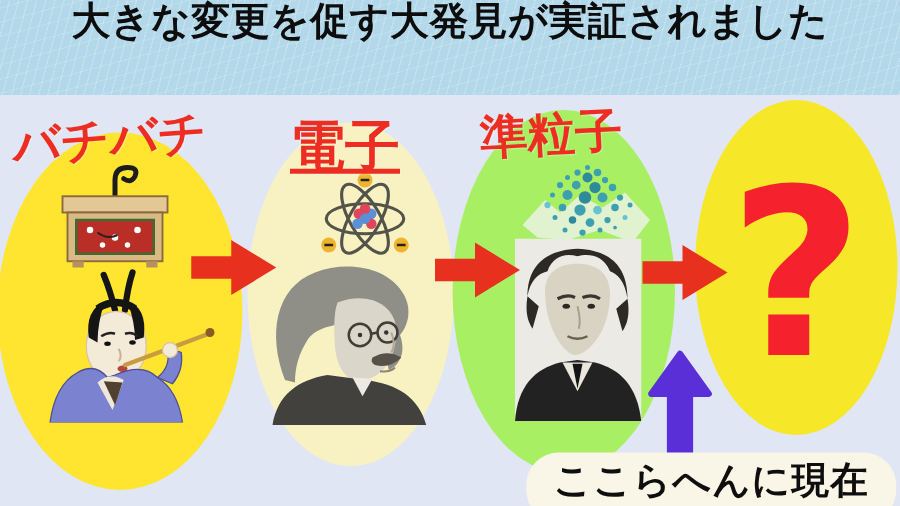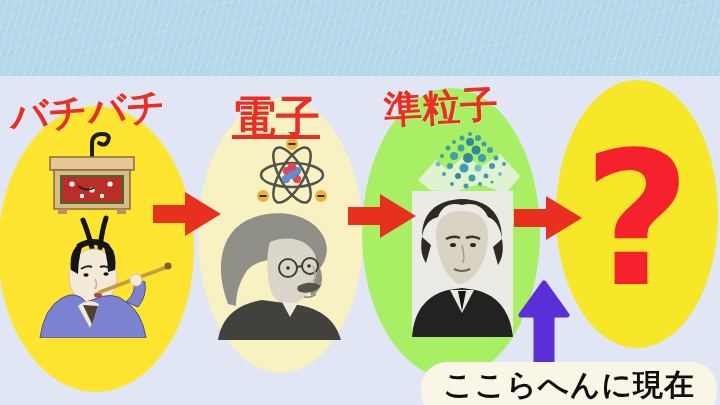--- a/index.html
+++ b/index.html
@@ -71,20 +71,21 @@
   .annotation span{
     display:inline-block;font-size:30px;font-weight:900;letter-spacing:1px;line-height:46px;
   }
 </style>
 </head>
 <body>
 
 <div class="canvas">
 
   <header class="title-band" style="background-color: rgb(178, 216, 233);">
+    <div class="title-line" style="color: rgb(13, 13, 13);">大きな変更を促す大発見が実証されました</div>
   </header>
 
   <div class="oval oval1" style="background-color: rgb(255, 229, 47);"></div>
   <div class="oval oval2" style="background-color: rgb(248, 242, 195);"></div>
   <div class="oval oval3" style="background-color: rgb(169, 239, 100);"></div>
   <div class="oval oval4" style="background-color: rgb(246, 232, 41);"></div>
 
   <div class="stage-label label1" style="color: rgb(238, 45, 34);">バチバチ</div>
   <div class="stage-label label2" style="color: rgb(238, 45, 34); text-decoration: underline;">電子</div>
   <div class="stage-label label3" style="color: rgb(238, 45, 34);">準粒子</div>

